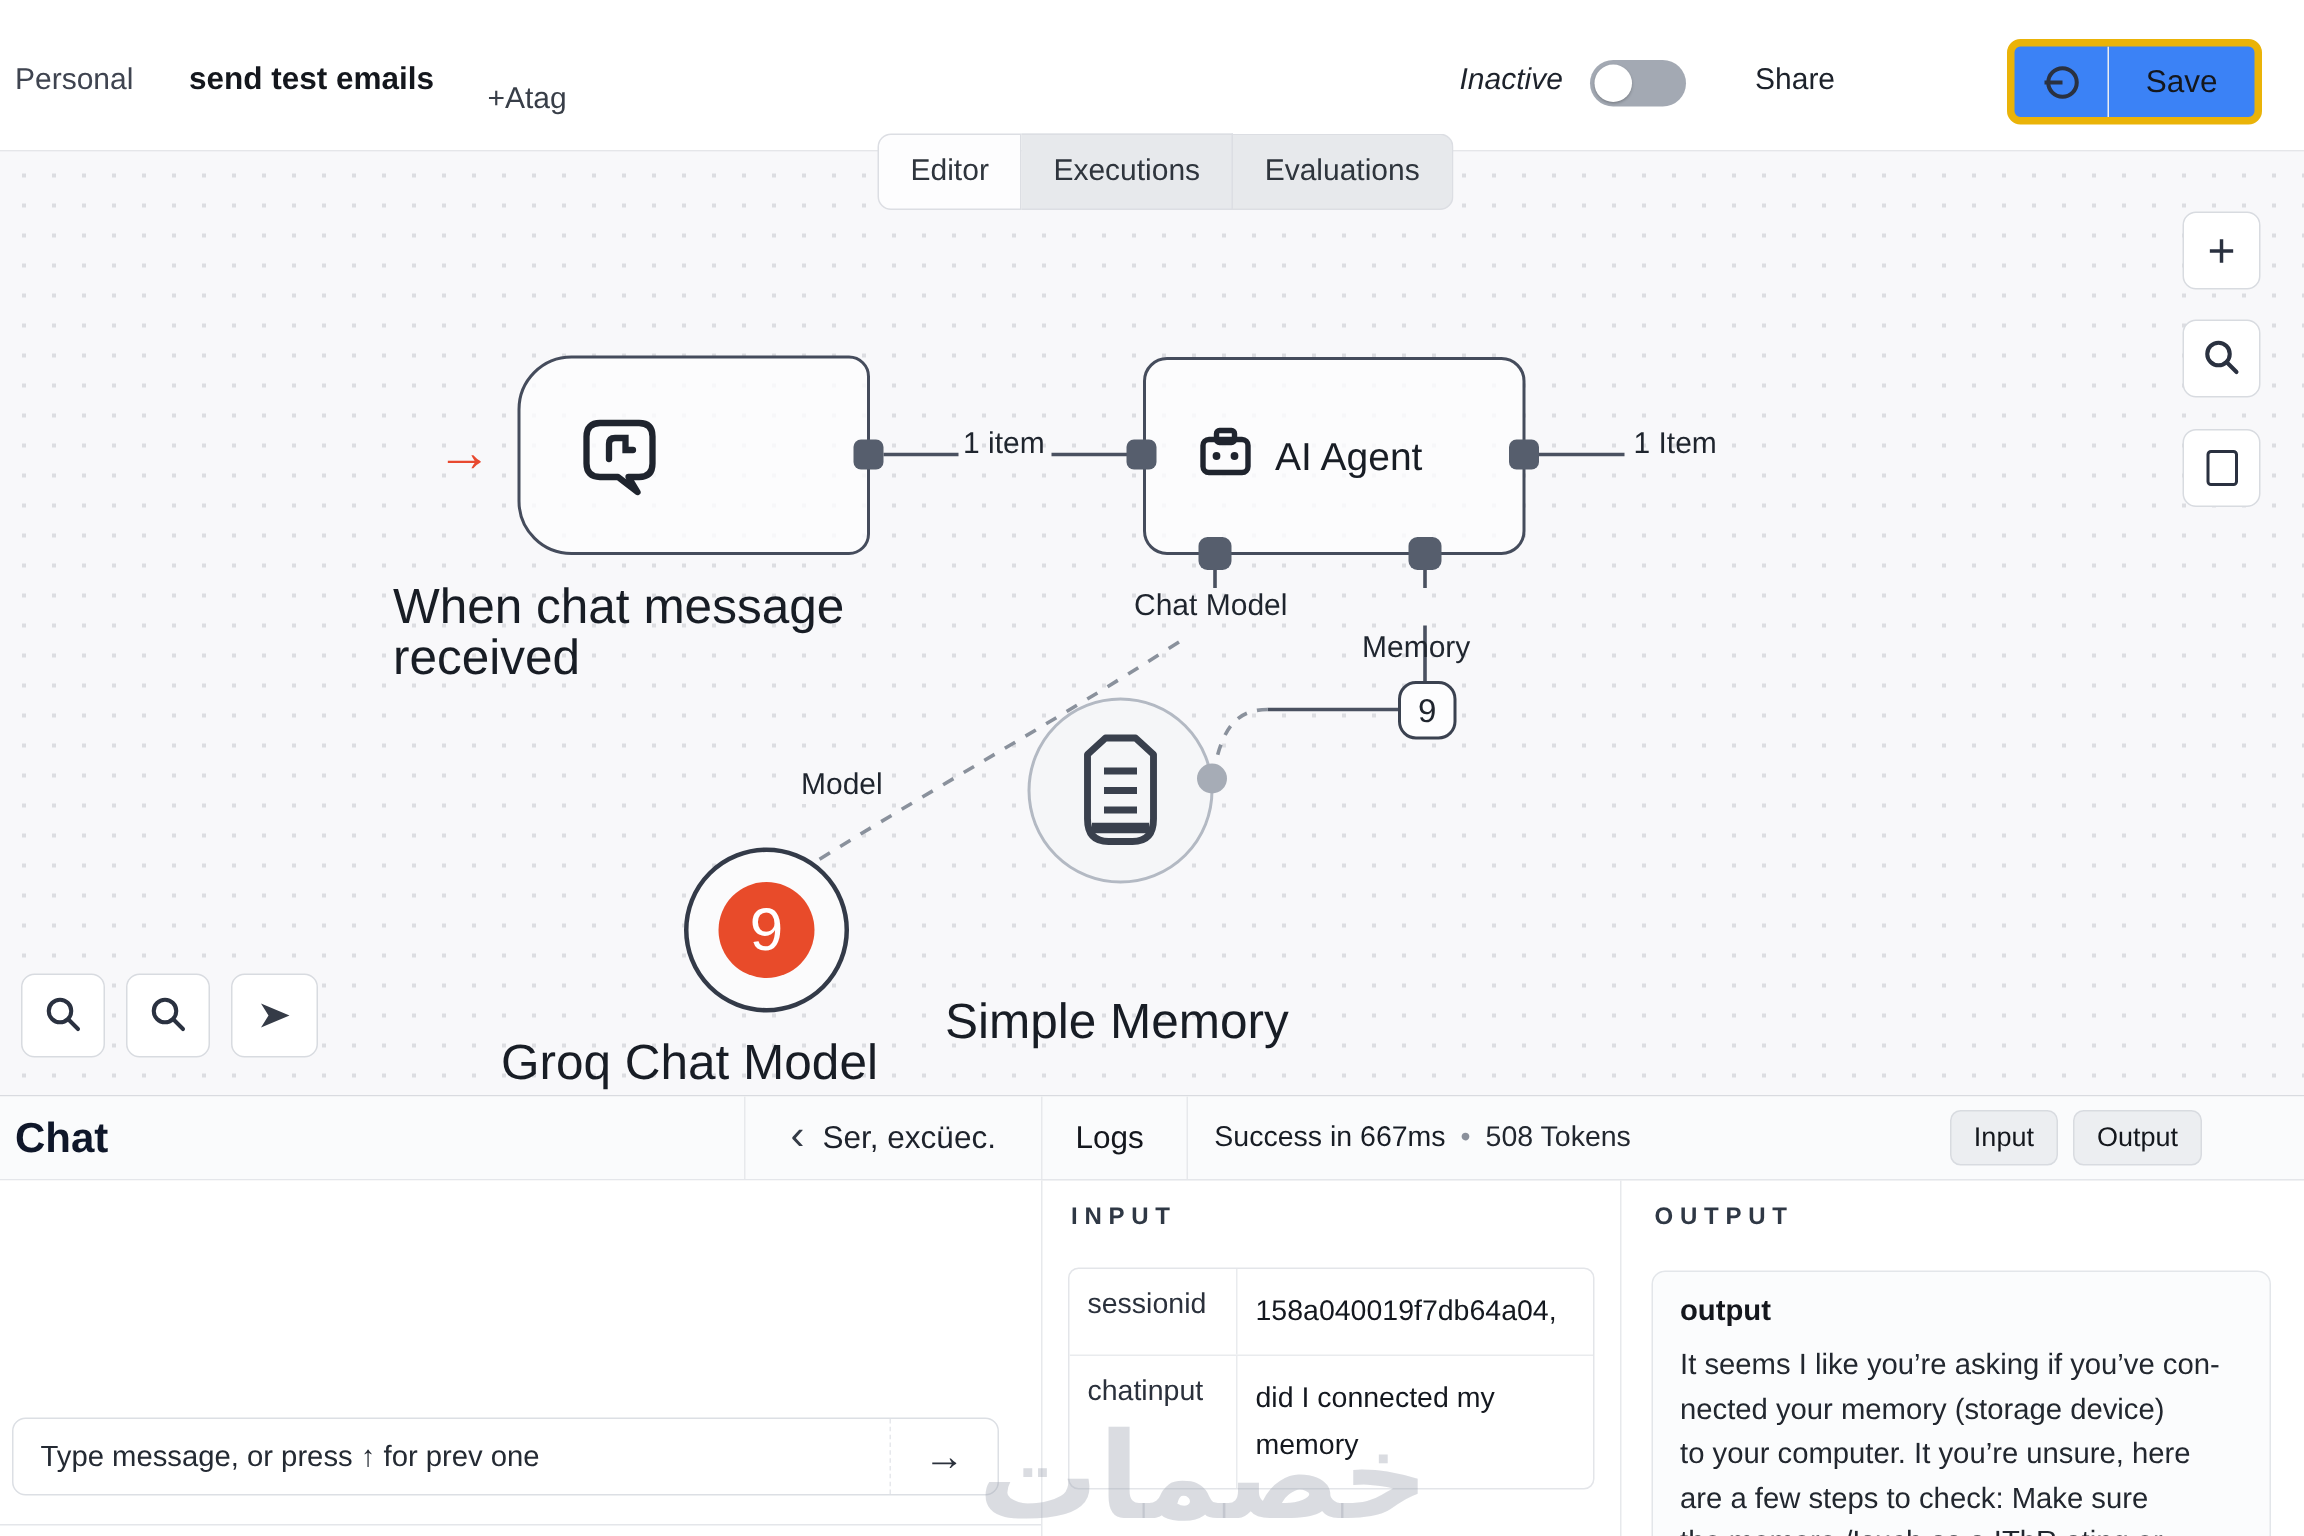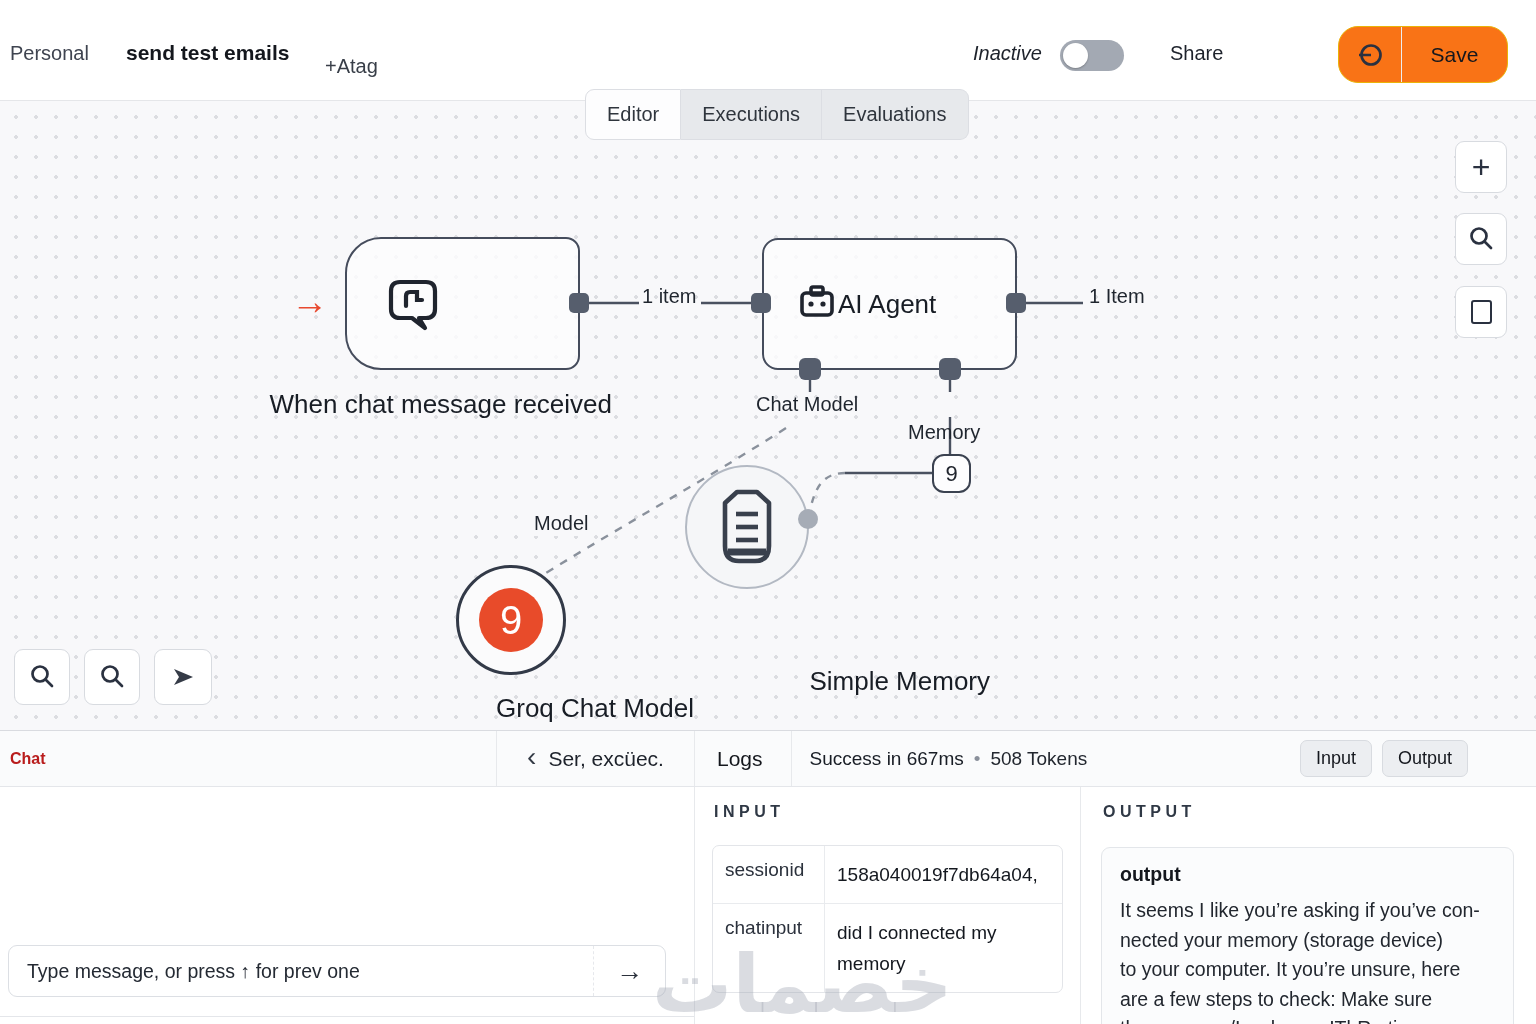--- a/index.html
+++ b/index.html
@@ -12,22 +12,22 @@
   .tb-item { position:absolute; top:42px; font-size:20px; white-space:nowrap; }
   .tb-project { left:10px; color:#3f4450; }
   .tb-title { left:126px; font-weight:700; font-size:21px; color:#14171d; top:41px; }
   .tb-tag { left:325px; color:#383e48;margin-top:13px; }
   .tb-status { left:973px; color:#1d222b;font-style:italic; }
   .toggle { position:absolute; left:1060px; top:40px; width:64px; height:31px; border-radius:16px;
     background:#a3a9b3; }
   .toggle .knob { position:absolute; left:3px; top:3px; width:25px; height:25px; border-radius:50%;
     background:#fff; box-shadow:0 1px 2px rgba(0,0,0,.25); }
   .tb-share { left:1170px; color:#1d222b; }
-  .save-group { position:absolute; left:1338px; top:26px; width:170px; height:57px; background:#f97316;
-    border:1px solid #eab308; border-radius:20px; display:flex; align-items:stretch; overflow:hidden; }
+  .save-group { position:absolute; left:1338px; top:26px; width:170px; height:57px; background:#3b82f6;
+    border:5px solid #eab308; border-radius:9px; display:flex; align-items:stretch; overflow:hidden; }
   .save-icon-part { width:63px; display:flex; align-items:center; justify-content:center;
     border-right:1px solid #eceef1; cursor:pointer; }
   .save-label-part { flex:1; display:flex; align-items:center; justify-content:center;
     font-size:21px; font-weight:500; color:#14171d; cursor:pointer; }
 
   
   .tabs { position:absolute; left:585px; top:89px; height:51px; display:flex; z-index:12; }
   .tab { display:flex; align-items:center; padding:0 21px; font-size:20px; color:#2f353d;
     background:#e7e9ec; border:1px solid #dcdee3; border-left:none; cursor:pointer; }
   .tab.active { background:#fdfdfe; border-left:1px solid #dcdee3; border-radius:9px 0 0 9px; }
@@ -37,39 +37,39 @@
   .canvas { position:absolute; left:0; top:101px; width:1536px; height:629px; background:#f8f8fa;
     background-image:radial-gradient(circle,#dcdde1 1.6px,transparent 1.7px);
     background-size:20px 20px; background-position:6px 6px; overflow:hidden; }
   .edges { position:absolute; left:0; top:0; z-index:0; }
 
   .flow-node { position:absolute; border:2.2px solid #454c5c; background:rgba(253,253,254,.82);
     z-index:2; cursor:pointer; }
   .trigger-node { left:345px; top:136px; width:235px; height:133px; border-radius:36px 14px 14px 36px; }
   .agent-node { left:762px; top:137px; width:255px; height:132px; border-radius:16px;
     display:flex; align-items:center; }
-  .agent-title { font-size:26px; font-weight:500; color:#181d25; margin-left:0; }
+  .agent-title { font-size:26px; font-weight:500; color:#181d25; margin-left:12px; }
   .trigger-icon-wrap { position:absolute; left:38px; top:36px; }
   .agent-icon-wrap { margin-left:32px; display:flex; }
 
   .connector { position:absolute; background:#565e6d; border-radius:5px; z-index:3; }
   .conn-out-trigger { left:569px; top:192px; width:20px; height:20px; }
   .conn-in-agent   { left:751px; top:192px; width:20px; height:20px; }
   .conn-out-agent  { left:1006px; top:192px; width:20px; height:20px; }
   .conn-chatmodel  { left:799px; top:257px; width:22px; height:22px; border-radius:6px; }
   .conn-memory     { left:939px; top:257px; width:22px; height:22px; border-radius:6px; }
 
   .edge-label { position:absolute; font-size:20px; color:#1f252e; z-index:2; white-space:nowrap; }
   .lbl-1item { left:642px; top:184px; }
   .lbl-1Item { left:1089px; top:184px; }
   .lbl-chatmodel { left:756px; top:292px; }
   .lbl-memory { left:908px; top:292px;margin-top:28px; }
   .lbl-model { left:529px; top:410px; background:#f8f8fa; padding:1px 5px; }
 
-  .node-label { position:absolute; font-size:26px; color:#181d25; text-align:right; z-index:2;
+  .node-label { position:absolute; font-size:33px; color:#181d25; text-align:left; z-index:2;
     line-height:34px; }
   .lbl-trigger { left:262px; top:286px; width:350px; }
   .lbl-groq { left:334px; top:590px; width:360px; }
   .lbl-simplemem { left:630px; top:563px; width:360px; }
 
   .start-arrow { position:absolute; left:291px; top:180px; font-size:37px; color:#e8492f;
     font-weight:700; z-index:2; }
 
   .count-badge { position:absolute; left:932px; top:353px; width:39px; height:39px; background:#fdfdfe;
     border:2.2px solid #3b4250; border-radius:12px; display:flex; align-items:center;
@@ -97,21 +97,21 @@
   .cb-square { left:1455px; top:185px; width:52px; height:52px; }
   .plus-glyph { font-size:32px; font-weight:300; color:#2a3140; line-height:1; }
   .square-glyph { width:21px; height:24px; border:2.6px solid #2a3140; border-radius:3px; }
 
   
   .bottom { position:absolute; left:0; top:730px; width:1536px; height:294px; background:#fff;
     border-top:1px solid #d9dbe0; display:flex; flex-direction:column; z-index:10; }
   .panel-header { height:56px; min-height:56px; background:#fafbfc; border-bottom:1px solid #e4e6ea;
     display:flex; }
   .chat-header { width:694px; display:flex; align-items:center; }
-  .chat-title { font-size:16px; font-weight:700; color:#b91c1c; padding-left:10px; }
+  .chat-title { font-size:28px; font-weight:700; color:#0f172a; padding-left:10px; }
   .session-nav { margin-left:auto; width:198px; height:100%; border-left:1px solid #e7e9ec;
     display:flex; align-items:center; justify-content:center; gap:12px; font-size:21px;
     color:#1d222b; cursor:pointer; }
   .chev { font-size:28px; color:#343b46; line-height:1; margin-top:-4px; }
   .logs-header { flex:1; border-left:1px solid #e7e9ec; display:flex; align-items:center; }
   .logs-title { font-size:21px; color:#14171d; padding:0 28px 0 22px; height:100%;
     display:flex; align-items:center; border-right:1px solid #e7e9ec; }
   .logs-status { display:flex; align-items:center; gap:10px; padding-left:18px; font-size:19px;
     color:#181d25; font-weight:500; }
   .logs-status .sep { color:#8a909b; }

